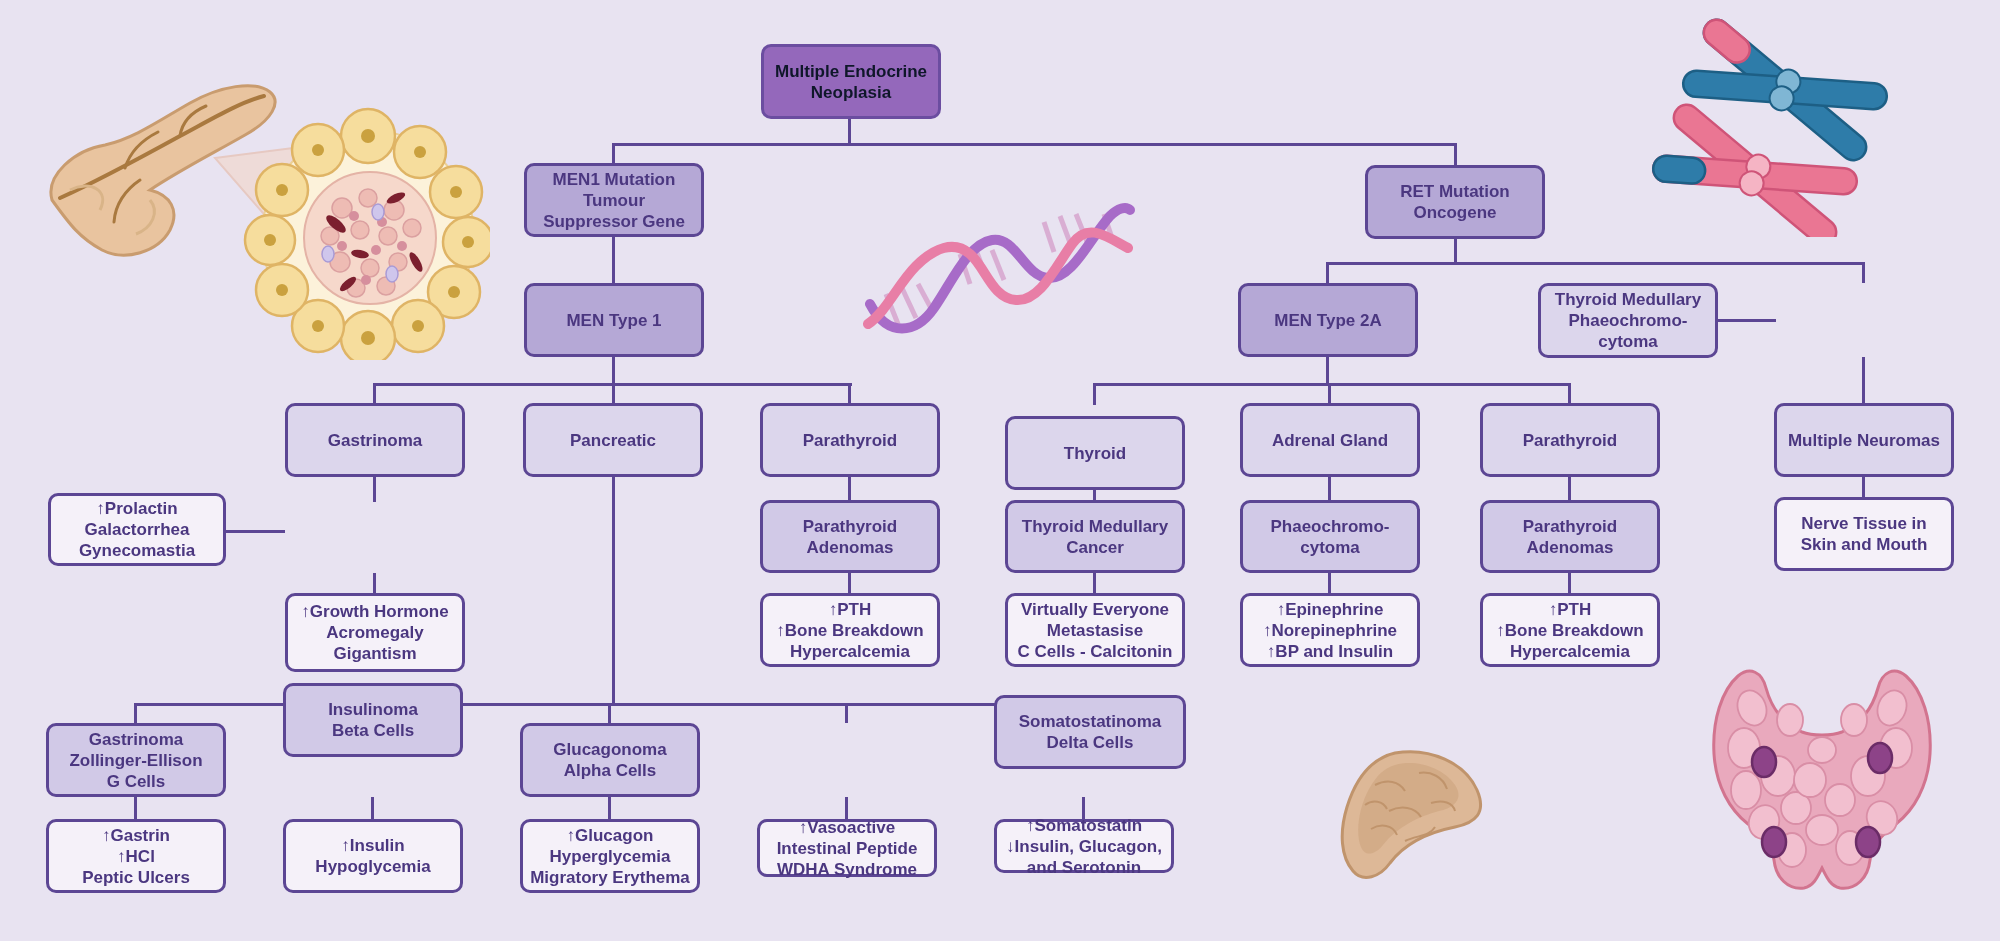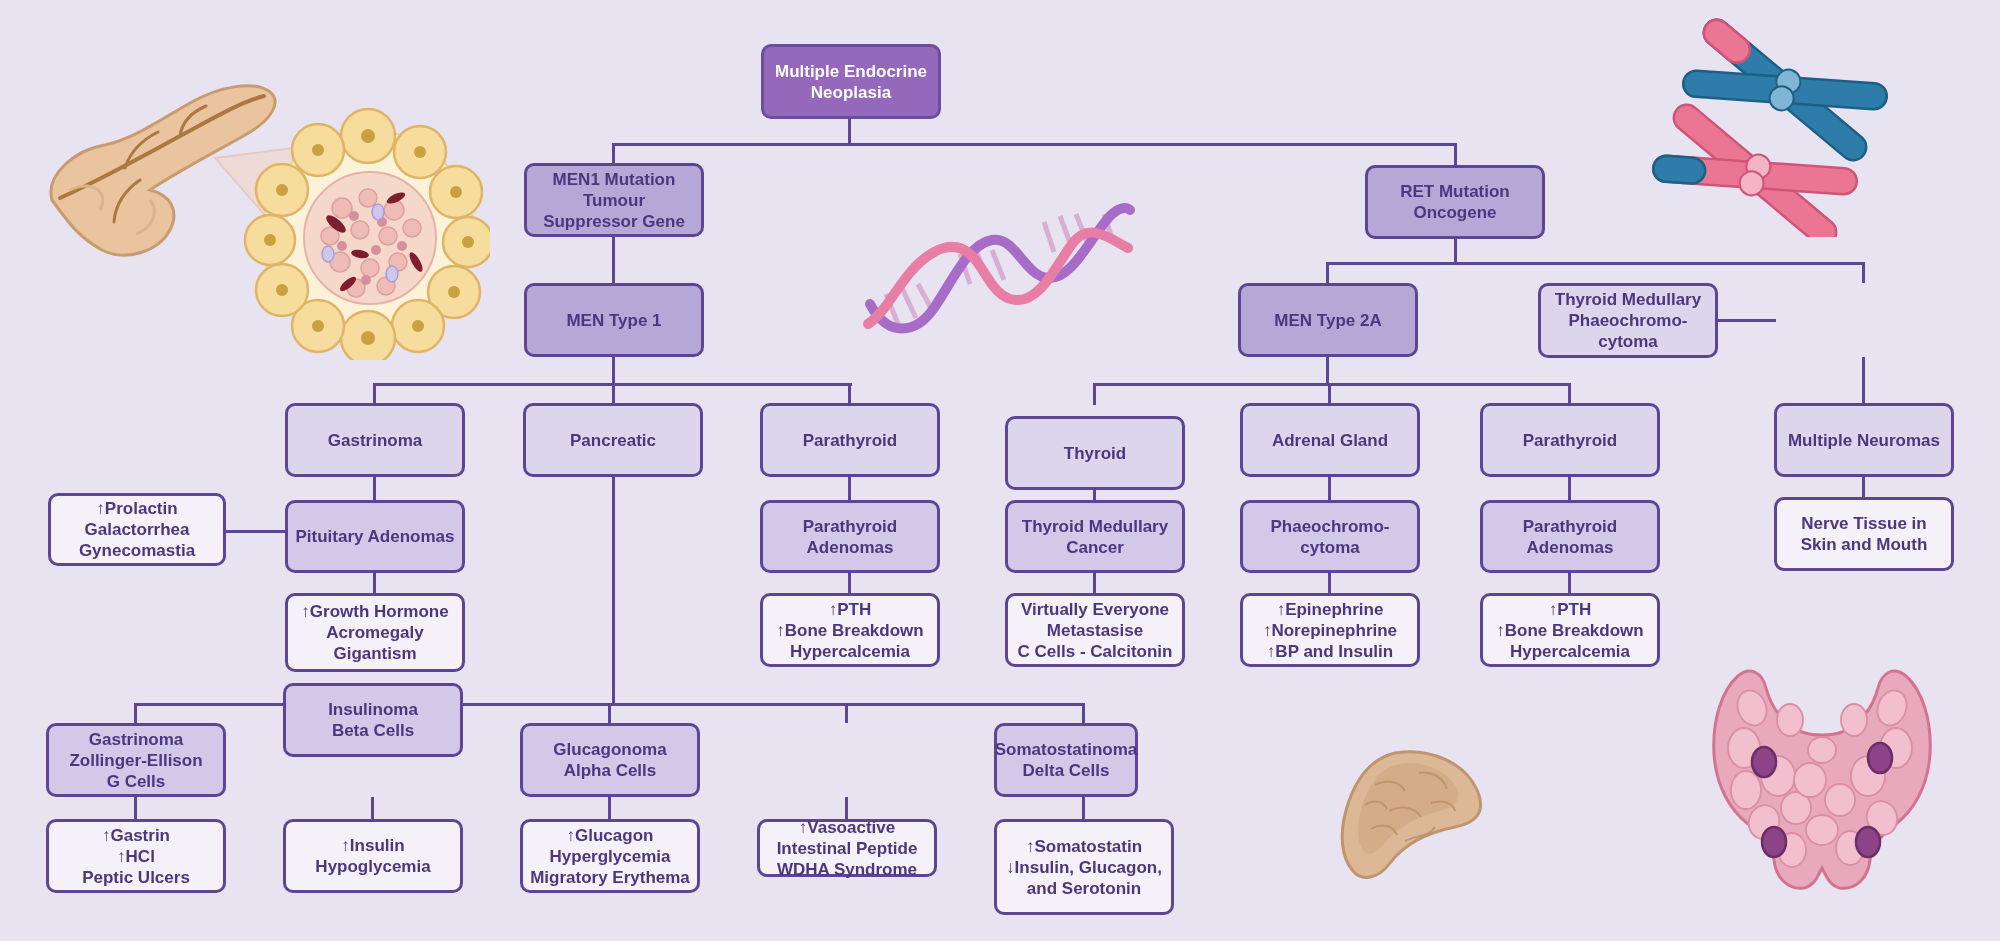--- a/index.html
+++ b/index.html
@@ -2,21 +2,21 @@
 <html><head>
 <meta charset="utf-8">
 <style>
   html,body{margin:0;padding:0;background:#e8e3f1;}
   .canvas{position:relative;width:2000px;height:941px;background:#e8e3f1;overflow:hidden;
           font-family:"Liberation Sans","DejaVu Sans",sans-serif;}
   .node{position:absolute;box-sizing:border-box;border:3px solid #5c4694;border-radius:10px;
         display:flex;align-items:center;justify-content:center;text-align:center;
         font-weight:bold;font-size:17px;line-height:21px;color:#4b3780;
         white-space:pre-line;padding:3px 6px;}
-  .f-root{background:#9468bb;border-color:#6b4da0;color:#ffffff;}
+  .f-root{background:#9468bb;border-color:#6b4da0;color:#0f172a;}
   .f-l2{background:#b5a8d6;}
   .f-cat{background:#dcd6ec;}
   .f-tum{background:#d1c9e7;}
   .f-out{background:#f5f1f9;}
   .ln{position:absolute;background:#5c4694;}
   svg{position:absolute;}
 </style>
 </head>
 <body>
 
@@ -235,21 +235,20 @@
   <div class="node f-cat" style="left:523px;top:403px;width:180px;height:74px">Pancreatic</div>
   <div class="node f-cat" style="left:760px;top:403px;width:180px;height:74px">Parathyroid</div>
   <div class="node f-cat" style="left:1005px;top:416px;width:180px;height:74px">Thyroid</div>
   <div class="node f-cat" style="left:1240px;top:403px;width:180px;height:74px">Adrenal Gland</div>
   <div class="node f-cat" style="left:1480px;top:403px;width:180px;height:74px">Parathyroid</div>
   <div class="node f-cat" style="left:1774px;top:403px;width:180px;height:74px">Multiple Neuromas</div>
 
   <div class="node f-out" style="left:48px;top:493px;width:178px;height:73px">↑Prolactin
 Galactorrhea
 Gynecomastia</div>
-  <div class="node f-tum" style="left:285px;top:500px;width:180px;height:73px">Pituitary Adenomas</div>
   <div class="node f-tum" style="left:760px;top:500px;width:180px;height:73px">Parathyroid
 Adenomas</div>
   <div class="node f-tum" style="left:1005px;top:500px;width:180px;height:73px">Thyroid Medullary
 Cancer</div>
   <div class="node f-tum" style="left:1240px;top:500px;width:180px;height:73px">Phaeochromo-
 cytoma</div>
   <div class="node f-tum" style="left:1480px;top:500px;width:180px;height:73px">Parathyroid
 Adenomas</div>
   <div class="node f-out" style="left:1774px;top:497px;width:180px;height:74px">Nerve Tissue in
 Skin and Mouth</div>
@@ -270,31 +269,31 @@
 ↑Bone Breakdown
 Hypercalcemia</div>
 
   <div class="node f-tum" style="left:46px;top:723px;width:180px;height:74px">Gastrinoma
 Zollinger-Ellison
 G Cells</div>
   <div class="node f-tum" style="left:283px;top:683px;width:180px;height:74px">Insulinoma
 Beta Cells</div>
   <div class="node f-tum" style="left:520px;top:723px;width:180px;height:74px">Glucagonoma
 Alpha Cells</div>
-  <div class="node f-tum" style="left:994px;top:723px;width:144px;height:74px">Somatostatinoma
+  <div class="node f-tum" style="left:994px;top:695px;width:192px;height:74px">Somatostatinoma
 Delta Cells</div>
 
   <div class="node f-out" style="left:46px;top:819px;width:180px;height:74px">↑Gastrin
 ↑HCl
 Peptic Ulcers</div>
   <div class="node f-out" style="left:283px;top:819px;width:180px;height:74px">↑Insulin
 Hypoglycemia</div>
   <div class="node f-out" style="left:520px;top:819px;width:180px;height:74px">↑Glucagon
 Hyperglycemia
 Migratory Erythema</div>
   <div class="node f-out" style="left:757px;top:819px;width:180px;height:58px">↑Vasoactive
 Intestinal Peptide
 WDHA Syndrome</div>
-  <div class="node f-out" style="left:994px;top:819px;width:180px;height:96px">↑Somatostatin
+  <div class="node f-out" style="left:994px;top:819px;width:180px;height:54px">↑Somatostatin
 ↓Insulin, Glucagon,
 and Serotonin</div>
 
 </div>
 
 </body></html>

